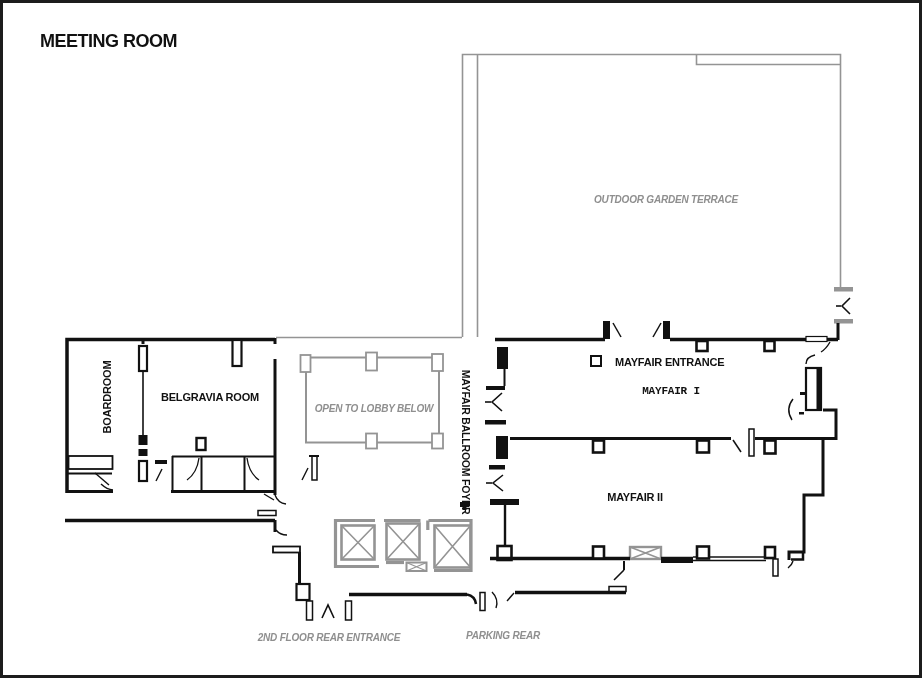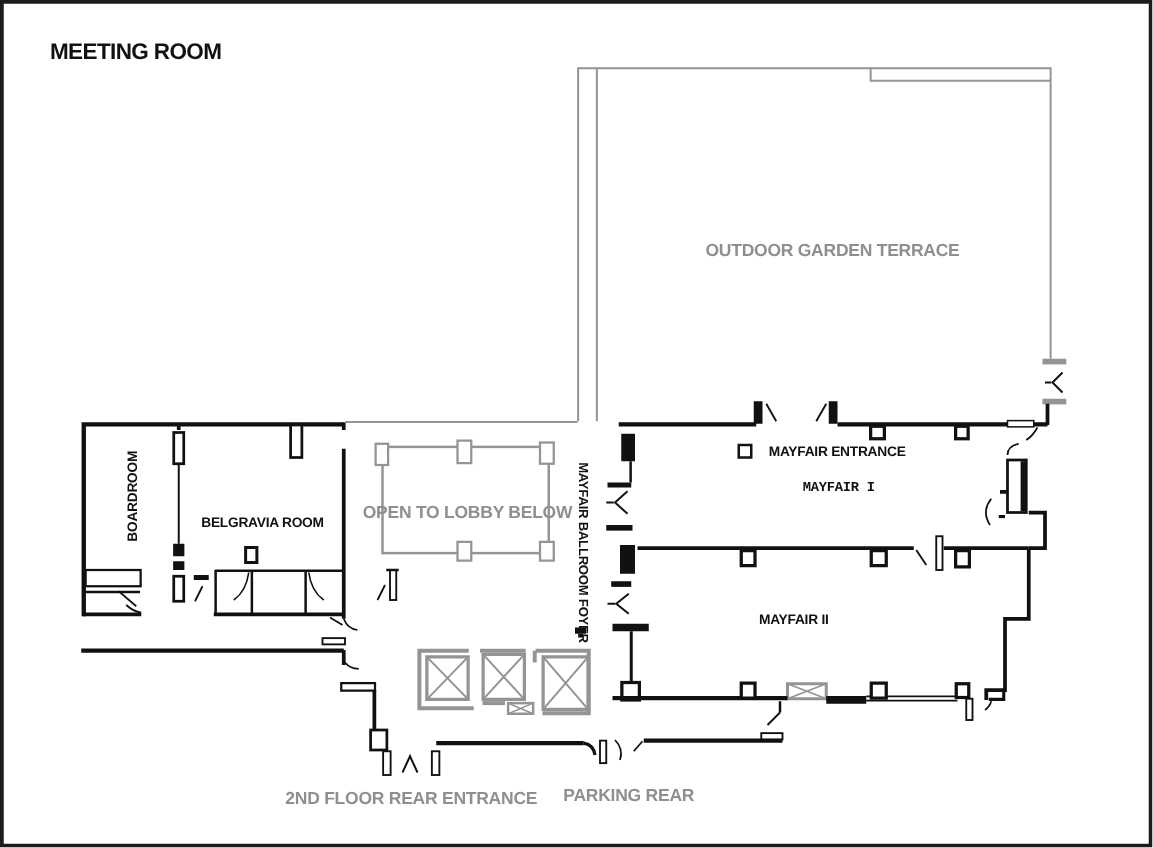--- a/index.html
+++ b/index.html
@@ -16,21 +16,21 @@
   .lbl{
     position:absolute;
     font-weight:700;
     color:#111;
     white-space:nowrap;
     letter-spacing:-0.2px;
     line-height:1;
   }
   .sz-title{font-size:18px;letter-spacing:-0.5px;}
   .sz-room{font-size:11px;}
-  .sz-small{font-size:14px;}
+  .sz-small{font-size:10px;font-style:italic;}
   .sz-foyer{font-size:10.5px;}
   .gray{color:#8f8f8f;}
   .center{transform:translate(-50%,-50%);}
   .v-up{transform:translate(-50%,-50%) rotate(-90deg);}
   .v-down{transform:translate(-50%,-50%) rotate(90deg);}
   .ballroom-marker{
     position:absolute;left:587px;top:352px;
     width:8px;height:8px;border:2.5px solid #111;background:#fff;
   }
 </style>
@@ -223,21 +223,21 @@
 
   <div class="lbl sz-small gray center" style="left:663px;top:197px;">OUTDOOR GARDEN TERRACE</div>
 
   <div class="ballroom-marker"></div>
   <div class="lbl sz-room" style="left:612px;top:359px;transform:translateY(-50%);">MAYFAIR ENTRANCE</div>
 
   <div class="lbl sz-room center" style="left:668px;top:388px;font-family:Liberation Mono, monospace;">MAYFAIR I</div>
 
   <div class="lbl sz-room center" style="left:632px;top:494px;">MAYFAIR II</div>
 
-  <div class="lbl sz-room center" style="left:207px;top:394px;margin-top:22px;">BELGRAVIA ROOM</div>
+  <div class="lbl sz-room center" style="left:207px;top:394px;">BELGRAVIA ROOM</div>
 
   <div class="lbl sz-room v-up" style="left:104px;top:394px;">BOARDROOM</div>
 
   <div class="lbl sz-foyer v-down" style="left:463px;top:439px;">MAYFAIR BALLROOM FOYER</div>
 
   <div class="lbl sz-small gray center" style="left:371px;top:406px;">OPEN TO LOBBY BELOW</div>
 
   <div class="lbl sz-small gray center" style="left:326px;top:635px;">2ND FLOOR REAR ENTRANCE</div>
 
   <div class="lbl sz-small gray center" style="left:500px;top:633px;">PARKING REAR</div>

